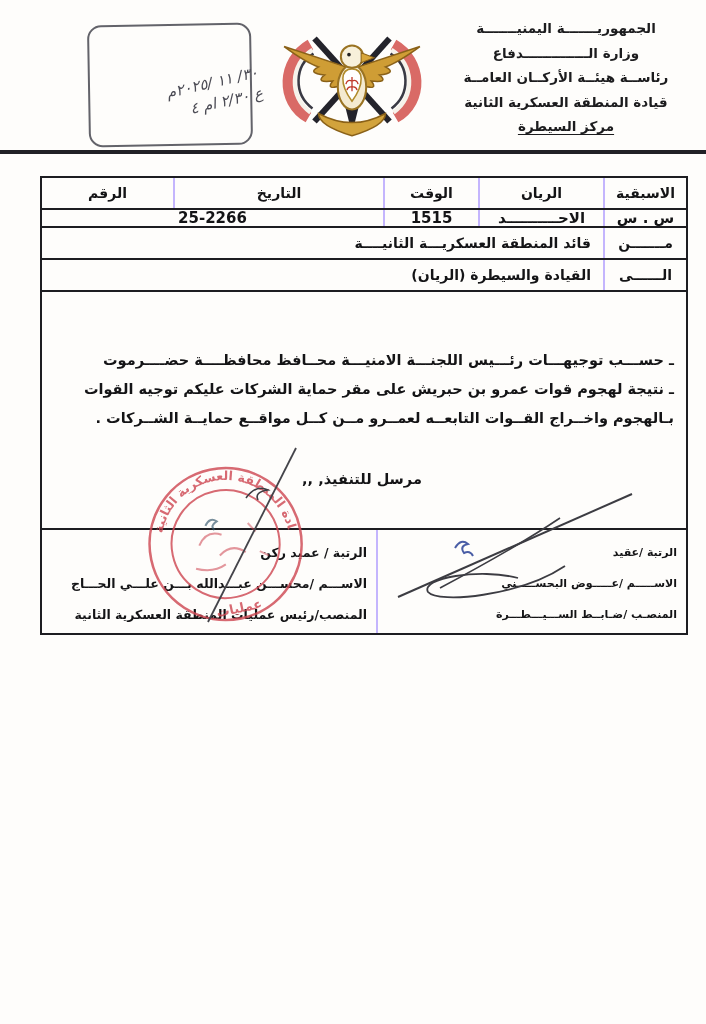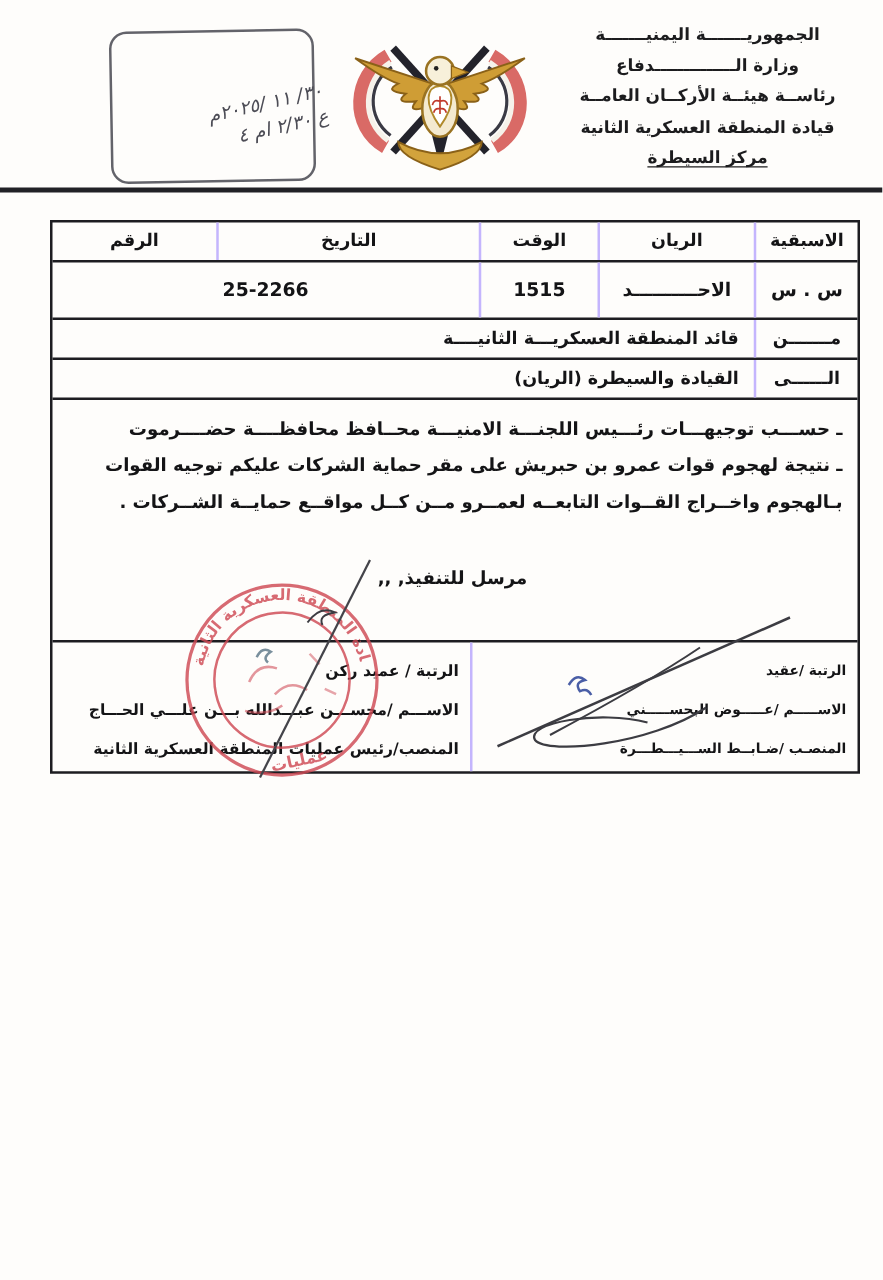--- a/index.html
+++ b/index.html
@@ -39,31 +39,32 @@
     box-sizing:border-box;background:transparent;
   }
   .trow{display:flex;border-bottom:2px solid #1d1d21;}
   .trow:last-child{border-bottom:none;}
   .tcell{
     border-left:2px solid #c4b5fd;box-sizing:border-box;
     display:flex;align-items:center;justify-content:center;
     font-weight:bold;font-size:14px;
   }
   .tcell:last-child{border-left:none;}
-  .h30{height:30px;} .h32{height:44px;}
+  .h30{height:30px;} .h32{height:16px;}
   .w-prec{width:83px;} .w-day{width:125px;} .w-time{width:95px;}
   .w-date{width:210px;} .w-num{flex:1;}
   .w-label{width:83px;}
   .cell-val{font-size:15px;}
   .cell-start{justify-content:flex-start;padding-right:12px;}
 
   .body-cell{
     display:block;height:192px;padding:10px 12px 0 8px;
     font-weight:bold;font-size:14.5px;line-height:29px;text-align:right;
     box-sizing:border-box;
+    margin-top:44px;
   }
   .body-line{white-space:nowrap;}
   .body-close{text-align:center;margin-top:32px;font-size:14.5px;}
 
   .sig-row{height:103px;}
   .sig-cell{
     display:block;padding:7px 9px 0 4px;text-align:right;
     font-weight:bold;line-height:31px;box-sizing:border-box;
   }
   .sig-right{width:310px;font-size:11px;}

